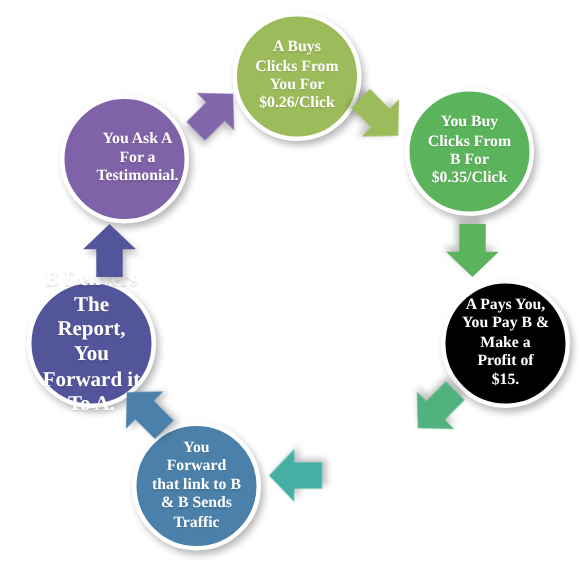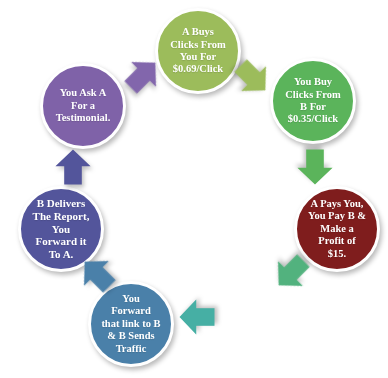--- a/index.html
+++ b/index.html
@@ -46,56 +46,56 @@
 </style>
 </head>
 <body>
 
 <div id="diagram">
 
   <div class="node" id="n1" style="left: 155px; top: 8px; width: 86px; height: 86px; font-size: 10.5px; background: rgb(156, 188, 91);">
     <span class="label">A Buys
 Clicks From
 You For
-$0.69/Click</span>
+$0.26/Click</span>
   </div>
 
   <div class="node" id="n2" style="left: 270px; top: 58px; width: 86px; height: 86px; font-size: 10.5px; background: rgb(91, 180, 91); font-family: Liberation Serif, serif;">
     <span class="label">You Buy
 Clicks From
 B For
 $0.35/Click</span>
   </div>
 
-  <div class="node" id="n3" style="left: 294px; top: 186px; width: 86px; height: 86px; font-size: 10.5px; background: #7f1d1d;">
+  <div class="node" id="n3" style="left: 294px; top: 186px; width: 86px; height: 86px; font-size: 10.5px; background: #000000;">
     <span class="label">A Pays You,
 You Pay B &amp;
 Make a
 Profit of
 $15.</span>
   </div>
 
 
   <div class="node" id="n5" style="left: 88px; top: 281px; width: 86px; height: 86px; font-size: 10.5px; background: rgb(74, 128, 169);">
     <span class="label">You
 Forward
 that link to B
 &amp; B Sends
 Traffic</span>
   </div>
 
-  <div class="node" id="n6" style="left: 18px; top: 186px; width: 86px; height: 86px; font-size: 11px; background: rgb(83, 85, 155);">
+  <div class="node" id="n6" style="left: 18px; top: 186px; width: 86px; height: 86px; font-size: 14px; background: rgb(83, 85, 155);">
     <span class="label">B Delivers
 The Report,
 You
 Forward it
 To A.</span>
   </div>
 
-  <div class="node" id="n7" style="left: 40px; top: 63px; width: 86px; height: 86px; font-size: 10.5px; background: rgb(127, 98, 168);">
+  <div class="node" id="n7" style="left: 40px; top: 63px; width: 86px; height: 86px; font-size: 10.5px; background: rgb(127, 98, 168); justify-content: flex-end;">
     <span class="label">You Ask A
 For a
 Testimonial.</span>
   </div>
 
   <div class="arrow" id="a7" style="left:123px; top:55px; transform: rotate(45deg);">
     <svg viewBox="0 0 100 100">
         <polygon points="50,6 94,48 72,48 72,94 28,94 28,48 6,48" fill="#8266AC"></polygon>
       </svg>
   </div>

